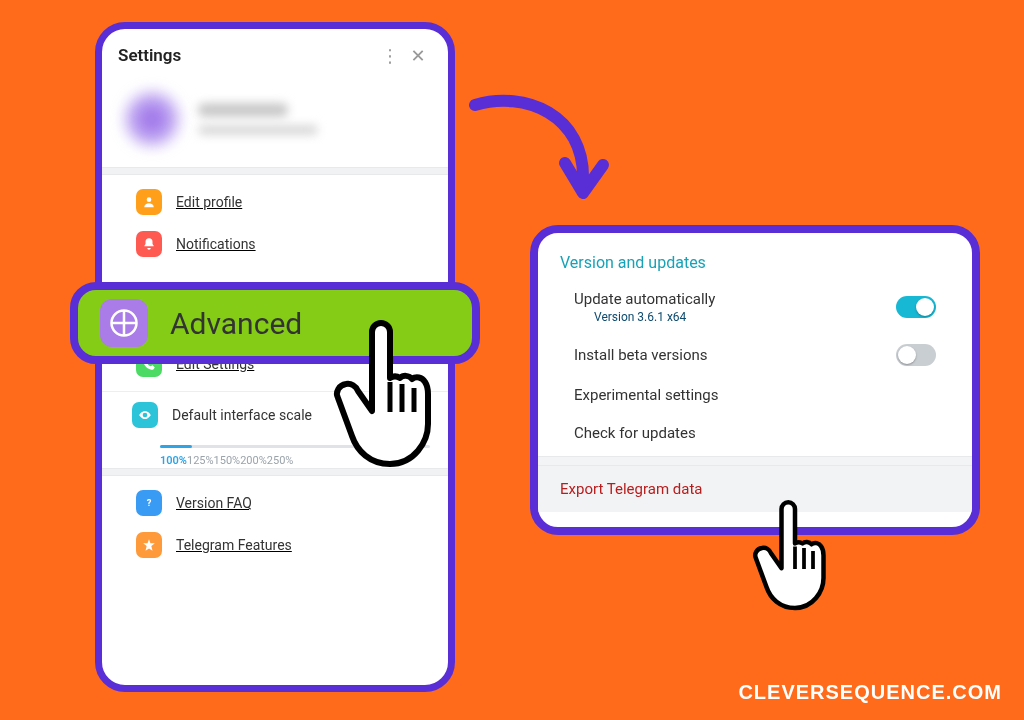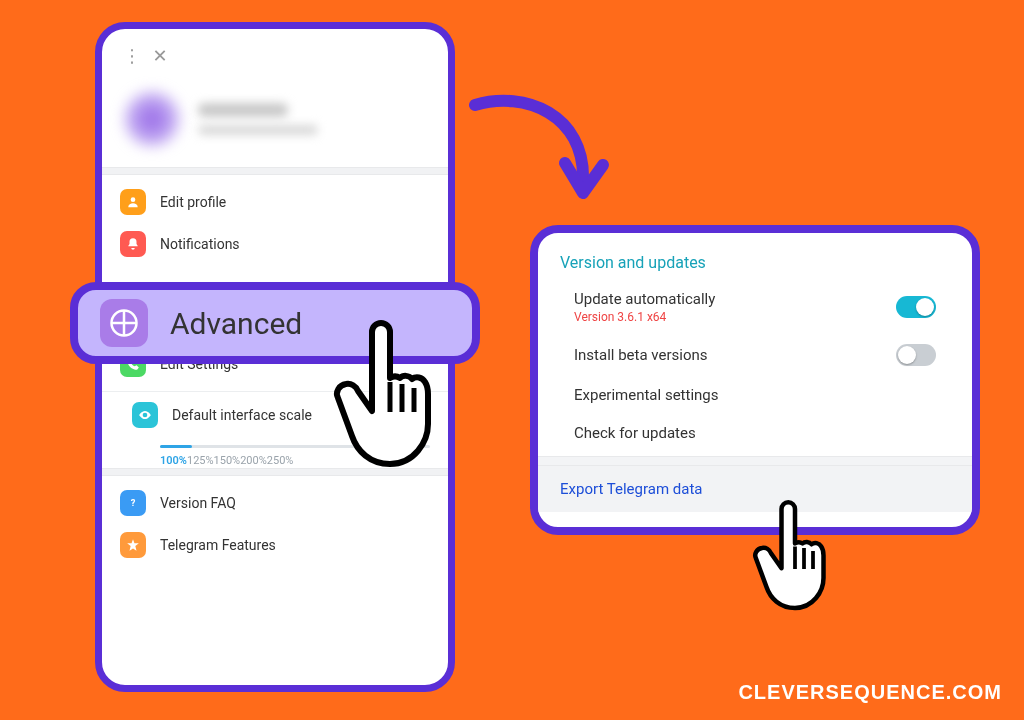--- a/index.html
+++ b/index.html
@@ -51,21 +51,21 @@
   .name-blur {
     width: 90px; height: 14px; border-radius: 6px;
     background: #c9c9c9; filter: blur(5px); margin-bottom: 8px;
   }
   .sub-blur {
     width: 120px; height: 10px; border-radius: 5px;
     background: #d8d8d8; filter: blur(5px);
   }
   .divider { height: 8px; background: #f1f2f4; border-top:1px solid #e8e9eb; border-bottom:1px solid #e8e9eb;}
   .thin-divider { height:1px; background:#eceef0; }
-  .menu-list { padding: 6px 0; }
+  .menu-list { padding: 6px 16px; text-decoration: underline; }
   .menu-item {
     display: flex; align-items: center; gap: 14px;
     padding: 8px 18px;
     cursor: pointer;
   }
   .menu-icon {
     width: 26px; height: 26px; border-radius: 7px;
     display:flex;align-items:center;justify-content:center;
     flex-shrink: 0;
   }
@@ -81,21 +81,21 @@
   .scale-bar{position:absolute;left:0;right:0;top:7px;height:3px;background:#dfe3e7;border-radius:2px;}
   .scale-fill{position:absolute;left:0;width:12%;top:7px;height:3px;background:#2ea4e6;border-radius:2px;}
   .scale-ticks{display:flex;font-size:11px;color:#9aa3ab;padding-top:16px;}
   .scale-ticks span:first-child{color:#2ea4e6;font-weight:600;}
 
   
   .advanced-callout{
     position:absolute;
     left:70px; top:282px;
     width:410px; height:82px;
-    background:#c4b5fd;
+    background:#84cc16;
     border:8px solid #5a2ed6;
     border-radius:26px;
     display:flex; align-items:center; gap:22px;
     padding:16px 22px;
     z-index:20;
   }
   .adv-icon{
     width:48px;height:48px;border-radius:12px;
     background:#a97ce8;
     display:flex;align-items:center;justify-content:center;
@@ -113,47 +113,48 @@
     border-radius:28px;
     padding:16px 0 0 0;
     overflow:hidden;
   }
   .vp-title{color:#17a2b8;font-size:16px;font-weight:400;padding:4px 22px 8px 22px;}
   .vp-row{
     display:flex;align-items:center;justify-content:space-between;
     padding:10px 36px; cursor:pointer;
   }
   .vp-row .lbl{font-size:15px;color:#333;}
-  .vp-row .sub{font-size:12px;color:#ef4444;margin-top:2px;}
+  .vp-row .sub{font-size:12px;color:#0c4a6e;margin-top:2px;margin-left:20px;}
   .toggle{width:40px;height:22px;border-radius:11px;position:relative;}
   .toggle .knob{position:absolute;top:2px;width:18px;height:18px;border-radius:50%;background:#fff;box-shadow:0 1px 2px rgba(0,0,0,.3);}
   .toggle.on{background:#17b8d4;} .toggle.on .knob{right:2px;}
   .toggle.off{background:#c9ced3;} .toggle.off .knob{left:2px;}
   .vp-divider{height:10px;background:#f3f4f6;border-top:1px solid #e8e9eb;border-bottom:1px solid #e8e9eb;margin-top:4px;}
-  .vp-export{padding:14px 22px;background:#f2f3f5;font-size:15px;color:#1d4ed8;cursor:pointer;}
+  .vp-export{padding:14px 22px;background:#f2f3f5;font-size:15px;color:#b91c1c;cursor:pointer;}
 
   
   .hand{position:absolute;z-index:50;}
   .hand svg{display:block;}
 
   
   .arrow{position:absolute;left:465px;top:85px;z-index:5;}
 
   
   .watermark{
     position:absolute; right:22px; bottom:16px;
     color:#fff; font-weight:800; letter-spacing:1px;
     font-size:20px; font-family: "Arial Black", Arial, sans-serif;
   }
 </style>
 </head>
 <body>
 
 <div class="settings-panel">
   <div class="settings-header">
+    <div class="settings-title">Settings</div>
     <div class="hdr-icon">⋮</div>
     <div class="hdr-icon">✕</div>
   </div>
   <div class="profile-block">
     <div class="avatar-blur"></div>
     <div>
       <div class="name-blur"></div>
       <div class="sub-blur"></div>
     </div>
   </div>

